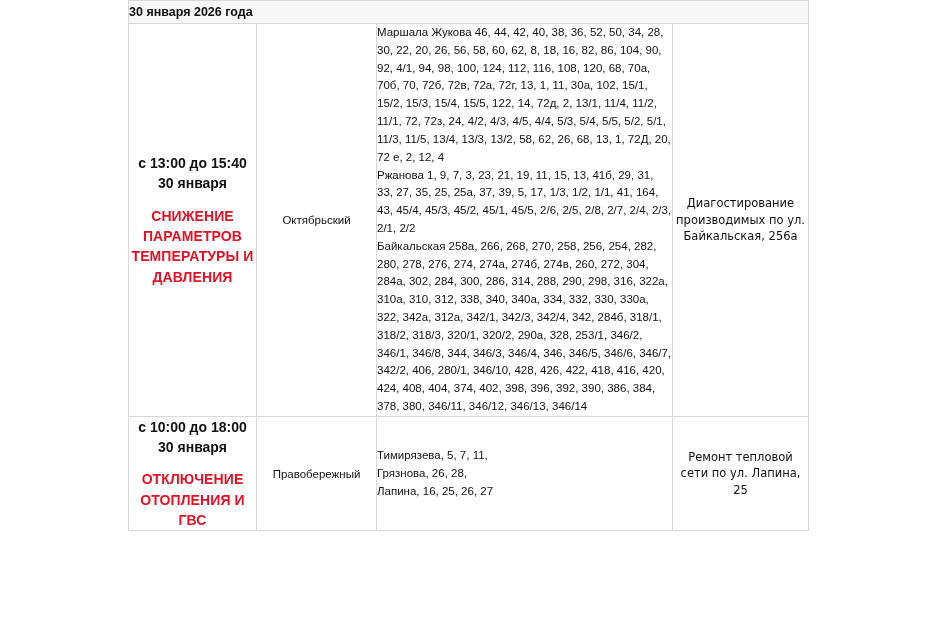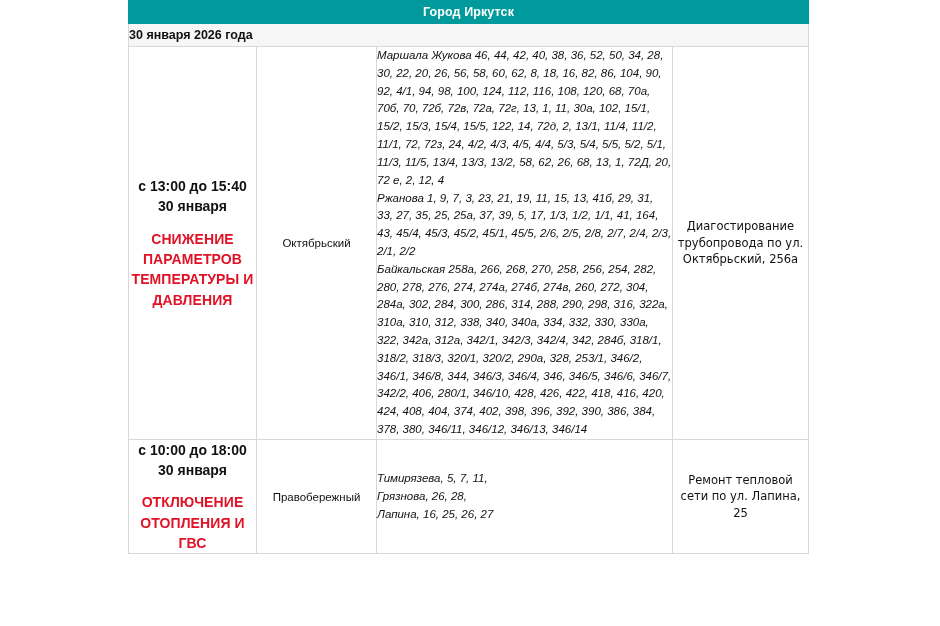--- a/index.html
+++ b/index.html
@@ -113,21 +113,20 @@
     line-height: 1.55;
     padding: 8px 8px;
     color: #111111;
     vertical-align: top;
   }
   .cell-streets.mid {
     vertical-align: middle;
   }
   .cell-streets p {
     margin: 0;
-    font-style: italic;
   }
 
   .cell-work {
     text-align: center;
     font-size: 11.5px;
     line-height: 1.45;
     padding: 6px 8px;
     color: #111111;
     font-family: "DejaVu Sans", "Liberation Sans", sans-serif;
   }
@@ -145,39 +144,36 @@
   <div class="table-wrap">
     <table class="outage">
       <colgroup>
         <col class="c1">
           <col class="c2">
           <col class="c3">
           <col class="c4">
       </colgroup>
       <tbody>
         <tr>
-          <td class="city-title" colspan="4">Город Иркутск</td>
-        </tr>
-        <tr>
           <td class="date-bar" colspan="4">30 января 2026 года</td>
         </tr>
 
         <tr>
           <td class="cell-time">
             <span class="tline">с 13:00 до 15:40</span>
             <span class="tline">30 января</span>
             <span class="warn">СНИЖЕНИЕ ПАРАМЕТРОВ ТЕМПЕРАТУРЫ И ДАВЛЕНИЯ</span>
           </td>
           <td class="cell-district">Октябрьский</td>
           <td class="cell-streets">
             <p>Маршала Жукова 46, 44, 42, 40, 38, 36, 52, 50, 34, 28, 30, 22, 20, 26, 56, 58, 60, 62, 8, 18, 16, 82, 86, 104, 90, 92, 4/1, 94, 98, 100, 124, 112, 116, 108, 120, 68, 70а, 70б, 70, 72б, 72в, 72а, 72г, 13, 1, 11, 30а, 102, 15/1, 15/2, 15/3, 15/4, 15/5, 122, 14, 72д, 2, 13/1, 11/4, 11/2, 11/1, 72, 72з, 24, 4/2, 4/3, 4/5, 4/4, 5/3, 5/4, 5/5, 5/2, 5/1, 11/3, 11/5, 13/4, 13/3, 13/2, 58, 62, 26, 68, 13, 1, 72Д, 20, 72 е, 2, 12, 4</p>
             <p>Ржанова 1, 9, 7, 3, 23, 21, 19, 11, 15, 13, 41б, 29, 31, 33, 27, 35, 25, 25а, 37, 39, 5, 17, 1/3, 1/2, 1/1, 41, 164, 43, 45/4, 45/3, 45/2, 45/1, 45/5, 2/6, 2/5, 2/8, 2/7, 2/4, 2/3, 2/1, 2/2</p>
             <p>Байкальская 258а, 266, 268, 270, 258, 256, 254, 282, 280, 278, 276, 274, 274а, 274б, 274в, 260, 272, 304, 284а, 302, 284, 300, 286, 314, 288, 290, 298, 316, 322а, 310а, 310, 312, 338, 340, 340а, 334, 332, 330, 330а, 322, 342а, 312а, 342/1, 342/3, 342/4, 342, 284б, 318/1, 318/2, 318/3, 320/1, 320/2, 290а, 328, 253/1, 346/2, 346/1, 346/8, 344, 346/3, 346/4, 346, 346/5, 346/6, 346/7, 342/2, 406, 280/1, 346/10, 428, 426, 422, 418, 416, 420, 424, 408, 404, 374, 402, 398, 396, 392, 390, 386, 384, 378, 380, 346/11, 346/12, 346/13, 346/14</p>
           </td>
-          <td class="cell-work">Диагостирование трубопровода по ул. Октябрьский, 256а</td>
+          <td class="cell-work">Диагостирование производимых по ул. Байкальская, 256а</td>
         </tr>
 
 
         <tr>
           <td class="cell-time">
             <span class="tline">с 10:00 до 18:00</span>
             <span class="tline">30 января</span>
             <span class="warn">ОТКЛЮЧЕНИЕ ОТОПЛЕНИЯ И ГВС</span>
           </td>
           <td class="cell-district">Правобережный</td>

